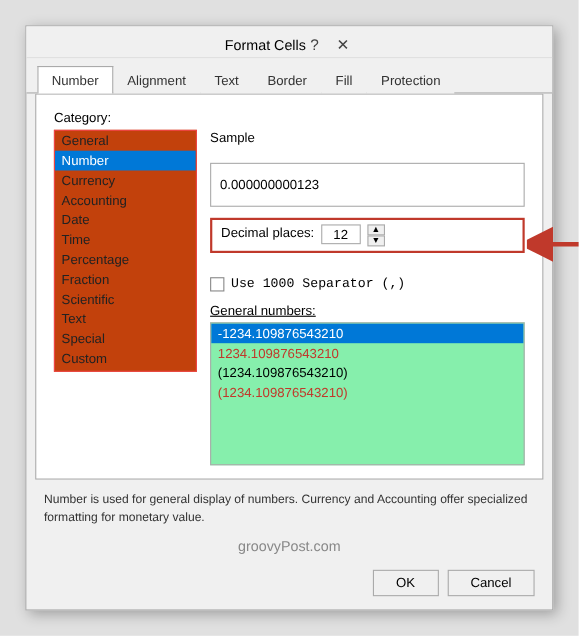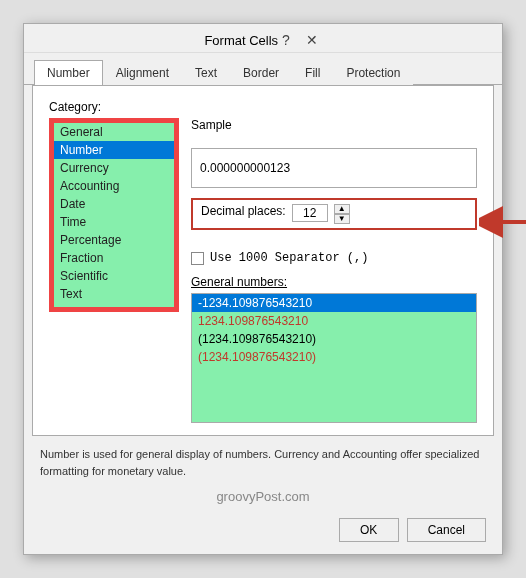--- a/index.html
+++ b/index.html
@@ -81,23 +81,23 @@
     }
     .main-row {
       display: flex;
       gap: 12px;
     }
     .category-panel {
       width: 130px;
       flex-shrink: 0;
     }
     .category-list {
-      border: 5px solid #ef4444;
-      background: #86efac;
-      height: 194px;
+      border: 1px solid #ef4444;
+      background: #c2410c;
+      height: 220px;
       overflow-y: auto;
     }
     .category-item {
       padding: 2px 6px;
       font-size: 12px;
       cursor: pointer;
       color: #222;
       white-space: nowrap;
     }
     .category-item.selected {

